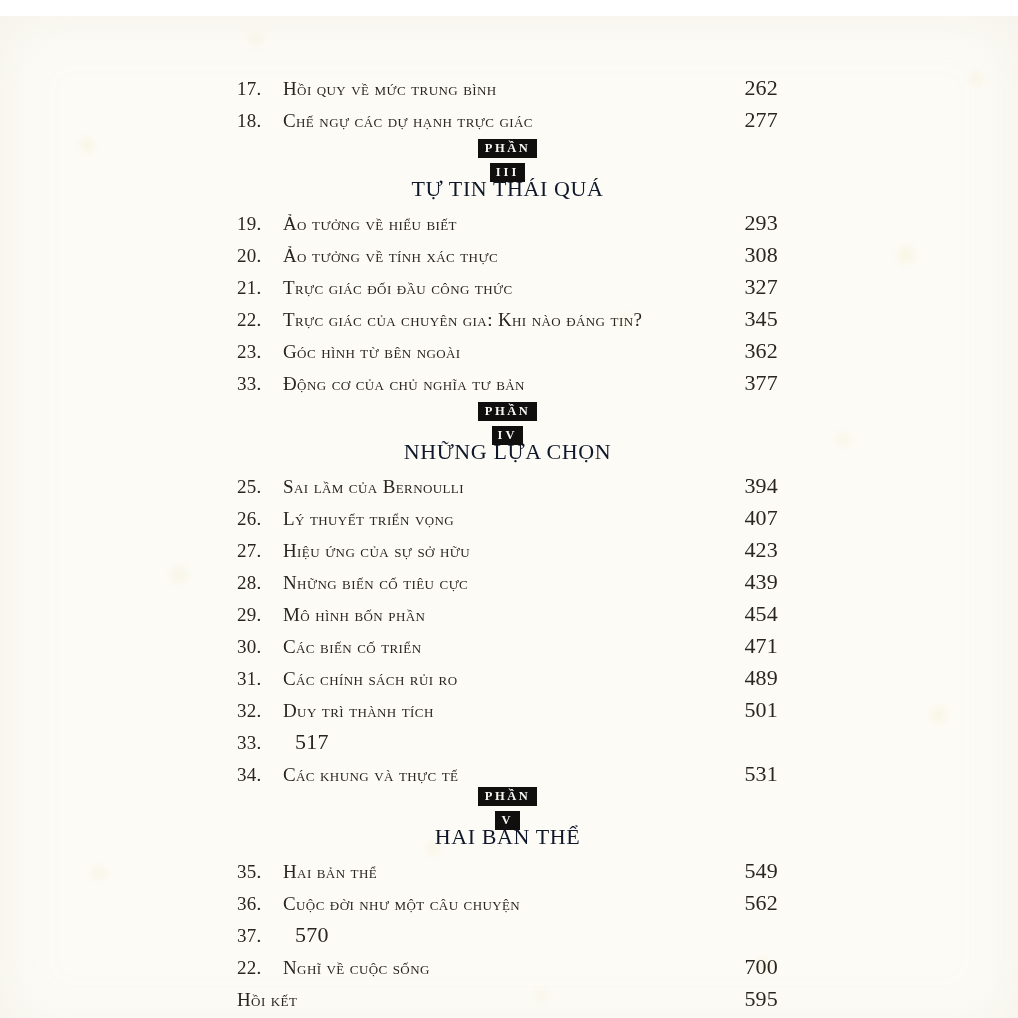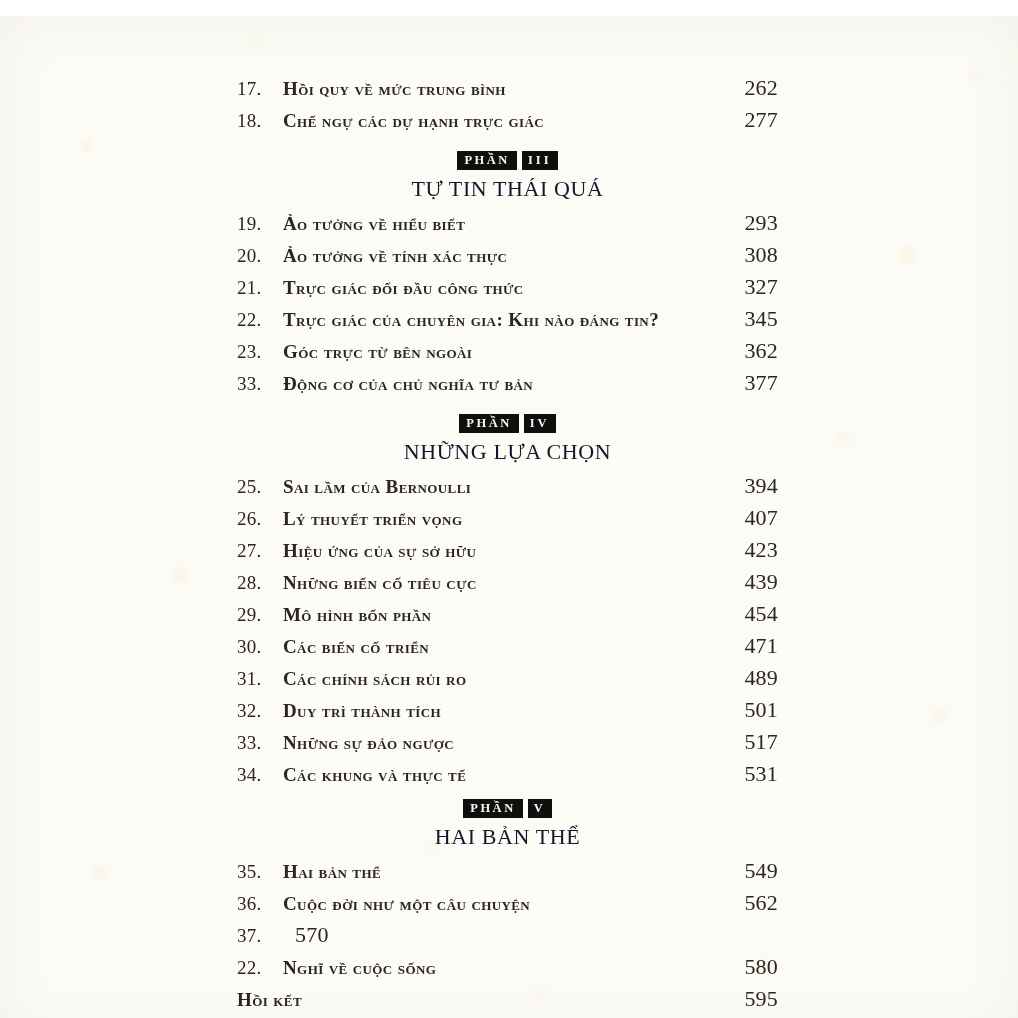--- a/index.html
+++ b/index.html
@@ -50,34 +50,33 @@
   .num{
     width:46px;flex:0 0 46px;
     font-size:19px;color:var(--ink);
   }
   .title{
     flex:1 1 auto;
     font-variant:small-caps;
     letter-spacing:0.4px;
     color:var(--ink);
     overflow:hidden;
-    font-weight:bold;
   }
   .pg{
     flex:0 0 auto;margin-left:12px;
     font-size:22px;color:var(--ink);
   }
   .section{
     text-align:center;
     padding:14px 0 5px 0;
   }
   .section.tight{padding-top:8px;}
   .badge-line{
     height:20px;line-height:20px;margin-bottom:6px;
-    display:flex;justify-content:center;align-items:center;gap:5px;
+    display:flex;justify-content:center;align-items:center;gap:5px;flex-direction:column;
   }
   .badge{
     display:inline-block;
     background:var(--badge-bg);color:var(--badge-text);
     font-size:12.5px;line-height:17px;
     padding:1px 7px;
     font-variant:small-caps;
     letter-spacing:2.5px;
     font-weight:bold;
   }
@@ -133,21 +132,21 @@
   </div>
 
   <div class="row">
     <span class="num">22.</span>
     <span class="title">Trực giác của chuyên gia: Khi nào đáng tin?</span>
     <span class="pg">345</span>
   </div>
 
   <div class="row">
     <span class="num">23.</span>
-    <span class="title">Góc trực từ bên ngoài</span>
+    <span class="title">Góc hình từ bên ngoài</span>
     <span class="pg">362</span>
   </div>
 
   <div class="row">
     <span class="num">33.</span>
     <span class="title">Động cơ của chủ nghĩa tư bản</span>
     <span class="pg">377</span>
   </div>
 
   <div class="section">
@@ -201,21 +200,20 @@
   </div>
 
   <div class="row">
     <span class="num">32.</span>
     <span class="title">Duy trì thành tích</span>
     <span class="pg">501</span>
   </div>
 
   <div class="row">
     <span class="num">33.</span>
-    <span class="title">Những sự đảo ngược</span>
     <span class="pg">517</span>
   </div>
 
   <div class="row">
     <span class="num">34.</span>
     <span class="title">Các khung và thực tế</span>
     <span class="pg">531</span>
   </div>
 
   <div class="section tight">
@@ -239,21 +237,21 @@
   </div>
 
   <div class="row">
     <span class="num">37.</span>
     <span class="pg">570</span>
   </div>
 
   <div class="row">
     <span class="num">22.</span>
     <span class="title">Nghĩ về cuộc sống</span>
-    <span class="pg">580</span>
+    <span class="pg">700</span>
   </div>
 
   <div class="row no-num">
 
     <span class="title">Hồi kết</span>
     <span class="pg">595</span>
   </div>
 </div>
 </div>
 

